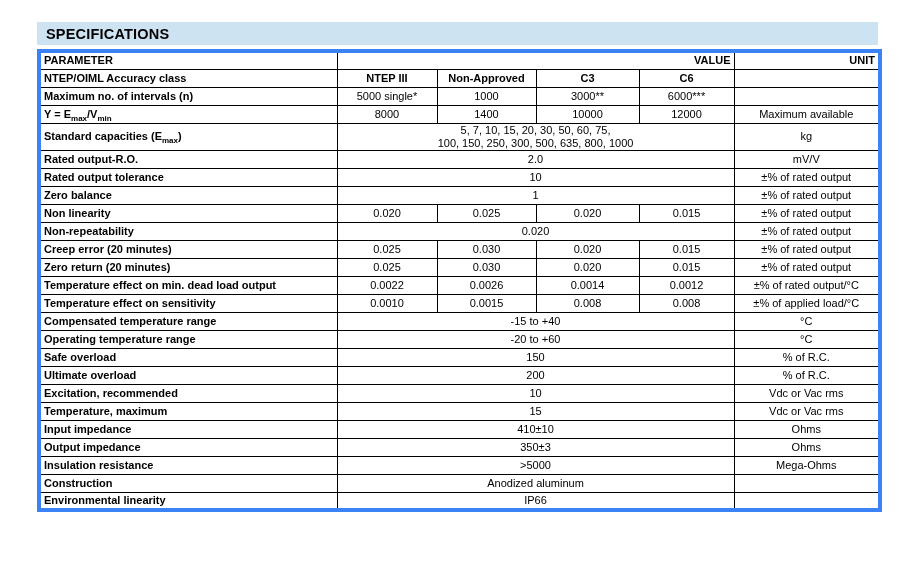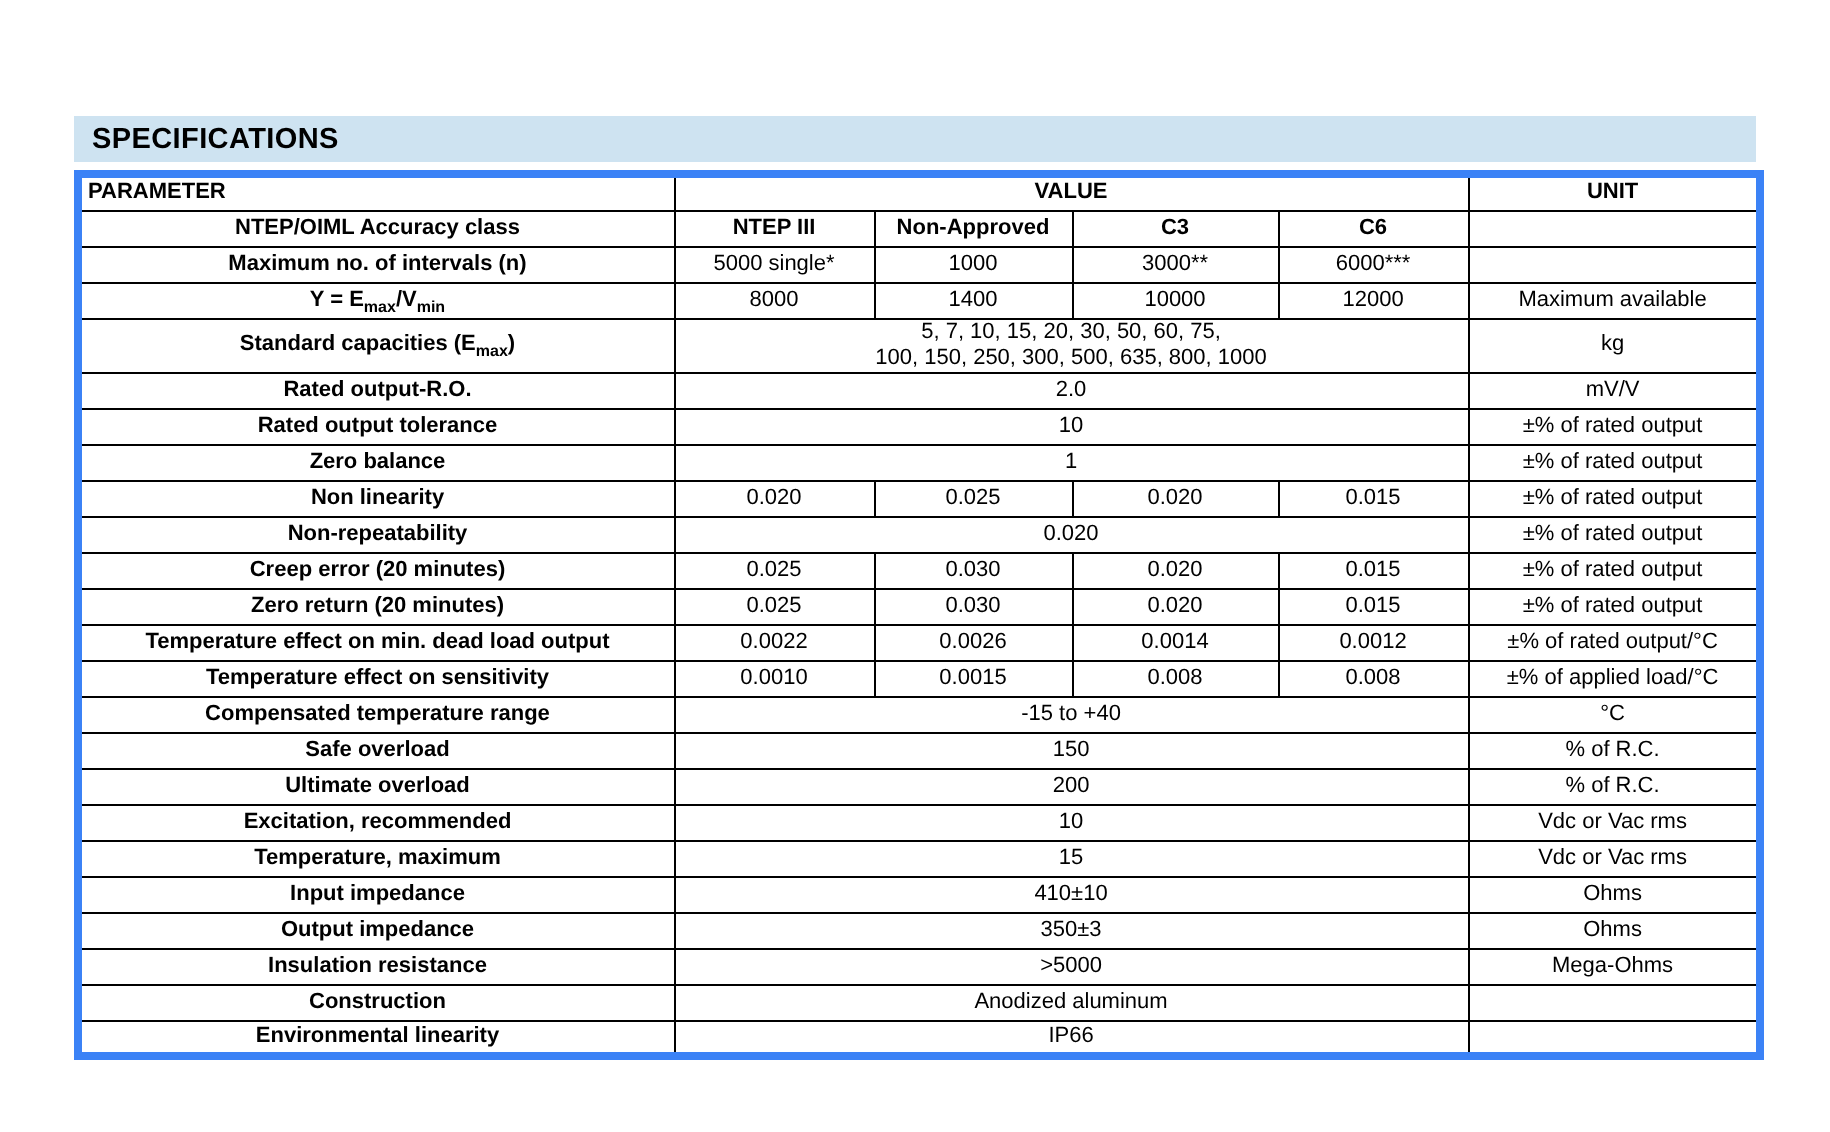--- a/index.html
+++ b/index.html
@@ -1,39 +1,39 @@
 <!DOCTYPE html>
 <html><head>
 <meta charset="utf-8">
 <style>
   html,body{margin:0;padding:0;}
   body{
     width:915px;height:566px;overflow:hidden;background:#ffffff;
     font-family:"Liberation Sans",sans-serif;color:#000;
     box-sizing:border-box;
   }
-  .page{padding:22px 0 0 37px;margin-top:36px;}
+  .page{padding:22px 0 0 37px;}
   .title-bar{
     width:841px;height:23px;box-sizing:border-box;
     display:flex;align-items:center;padding-left:9px;margin-bottom:4px;
   }
   .title-text{font-weight:bold;font-size:14.5px;letter-spacing:.2px;}
   table.spec{
     border-collapse:collapse;table-layout:fixed;width:841px;
     border:4px solid #3b82f6;
   }
   table.spec th,table.spec td{
     border:1px solid #000;font-size:11px;height:18px;
     padding:0 3px;box-sizing:border-box;line-height:13px;
     overflow:hidden;
   }
   th{font-weight:bold;}
   th.h-param{text-align:left;padding-left:7px;}
-  th.h-value,th.h-unit{text-align:center;}
-  td.param{font-weight:bold;text-align:center;padding-left:7px;white-space:nowrap;}
+  th.h-value,th.h-unit{text-align:right;}
+  td.param{font-weight:bold;text-align:left;padding-left:7px;white-space:nowrap;}
   td.val,td.unit{text-align:center;white-space:nowrap;font-weight:normal;}
   td.val.bold{font-weight:bold;}
   td.val.span4{white-space:pre-line;}
   td.param sub{font-size:8px;line-height:0;}
   
   col.c-param{width:298px;}
   col.c-v1{width:100px;}
   col.c-v2{width:99px;}
   col.c-v3{width:103px;}
   col.c-v4{width:95px;}
@@ -154,20 +154,25 @@
           <td class="val">0.008</td>
           <td class="val">0.008</td>
           <td class="unit">±% of applied load/°C</td>
         </tr>
         <tr>
           <td class="param">Compensated temperature range</td>
           <td class="val span4" colspan="4">-15 to +40</td>
           <td class="unit">°C</td>
         </tr>
         <tr>
+          <td class="param">Operating temperature range</td>
+          <td class="val span4" colspan="4">-20 to +60</td>
+          <td class="unit">°C</td>
+        </tr>
+        <tr>
           <td class="param">Safe overload</td>
           <td class="val span4" colspan="4">150</td>
           <td class="unit">% of R.C.</td>
         </tr>
         <tr>
           <td class="param">Ultimate overload</td>
           <td class="val span4" colspan="4">200</td>
           <td class="unit">% of R.C.</td>
         </tr>
         <tr>

